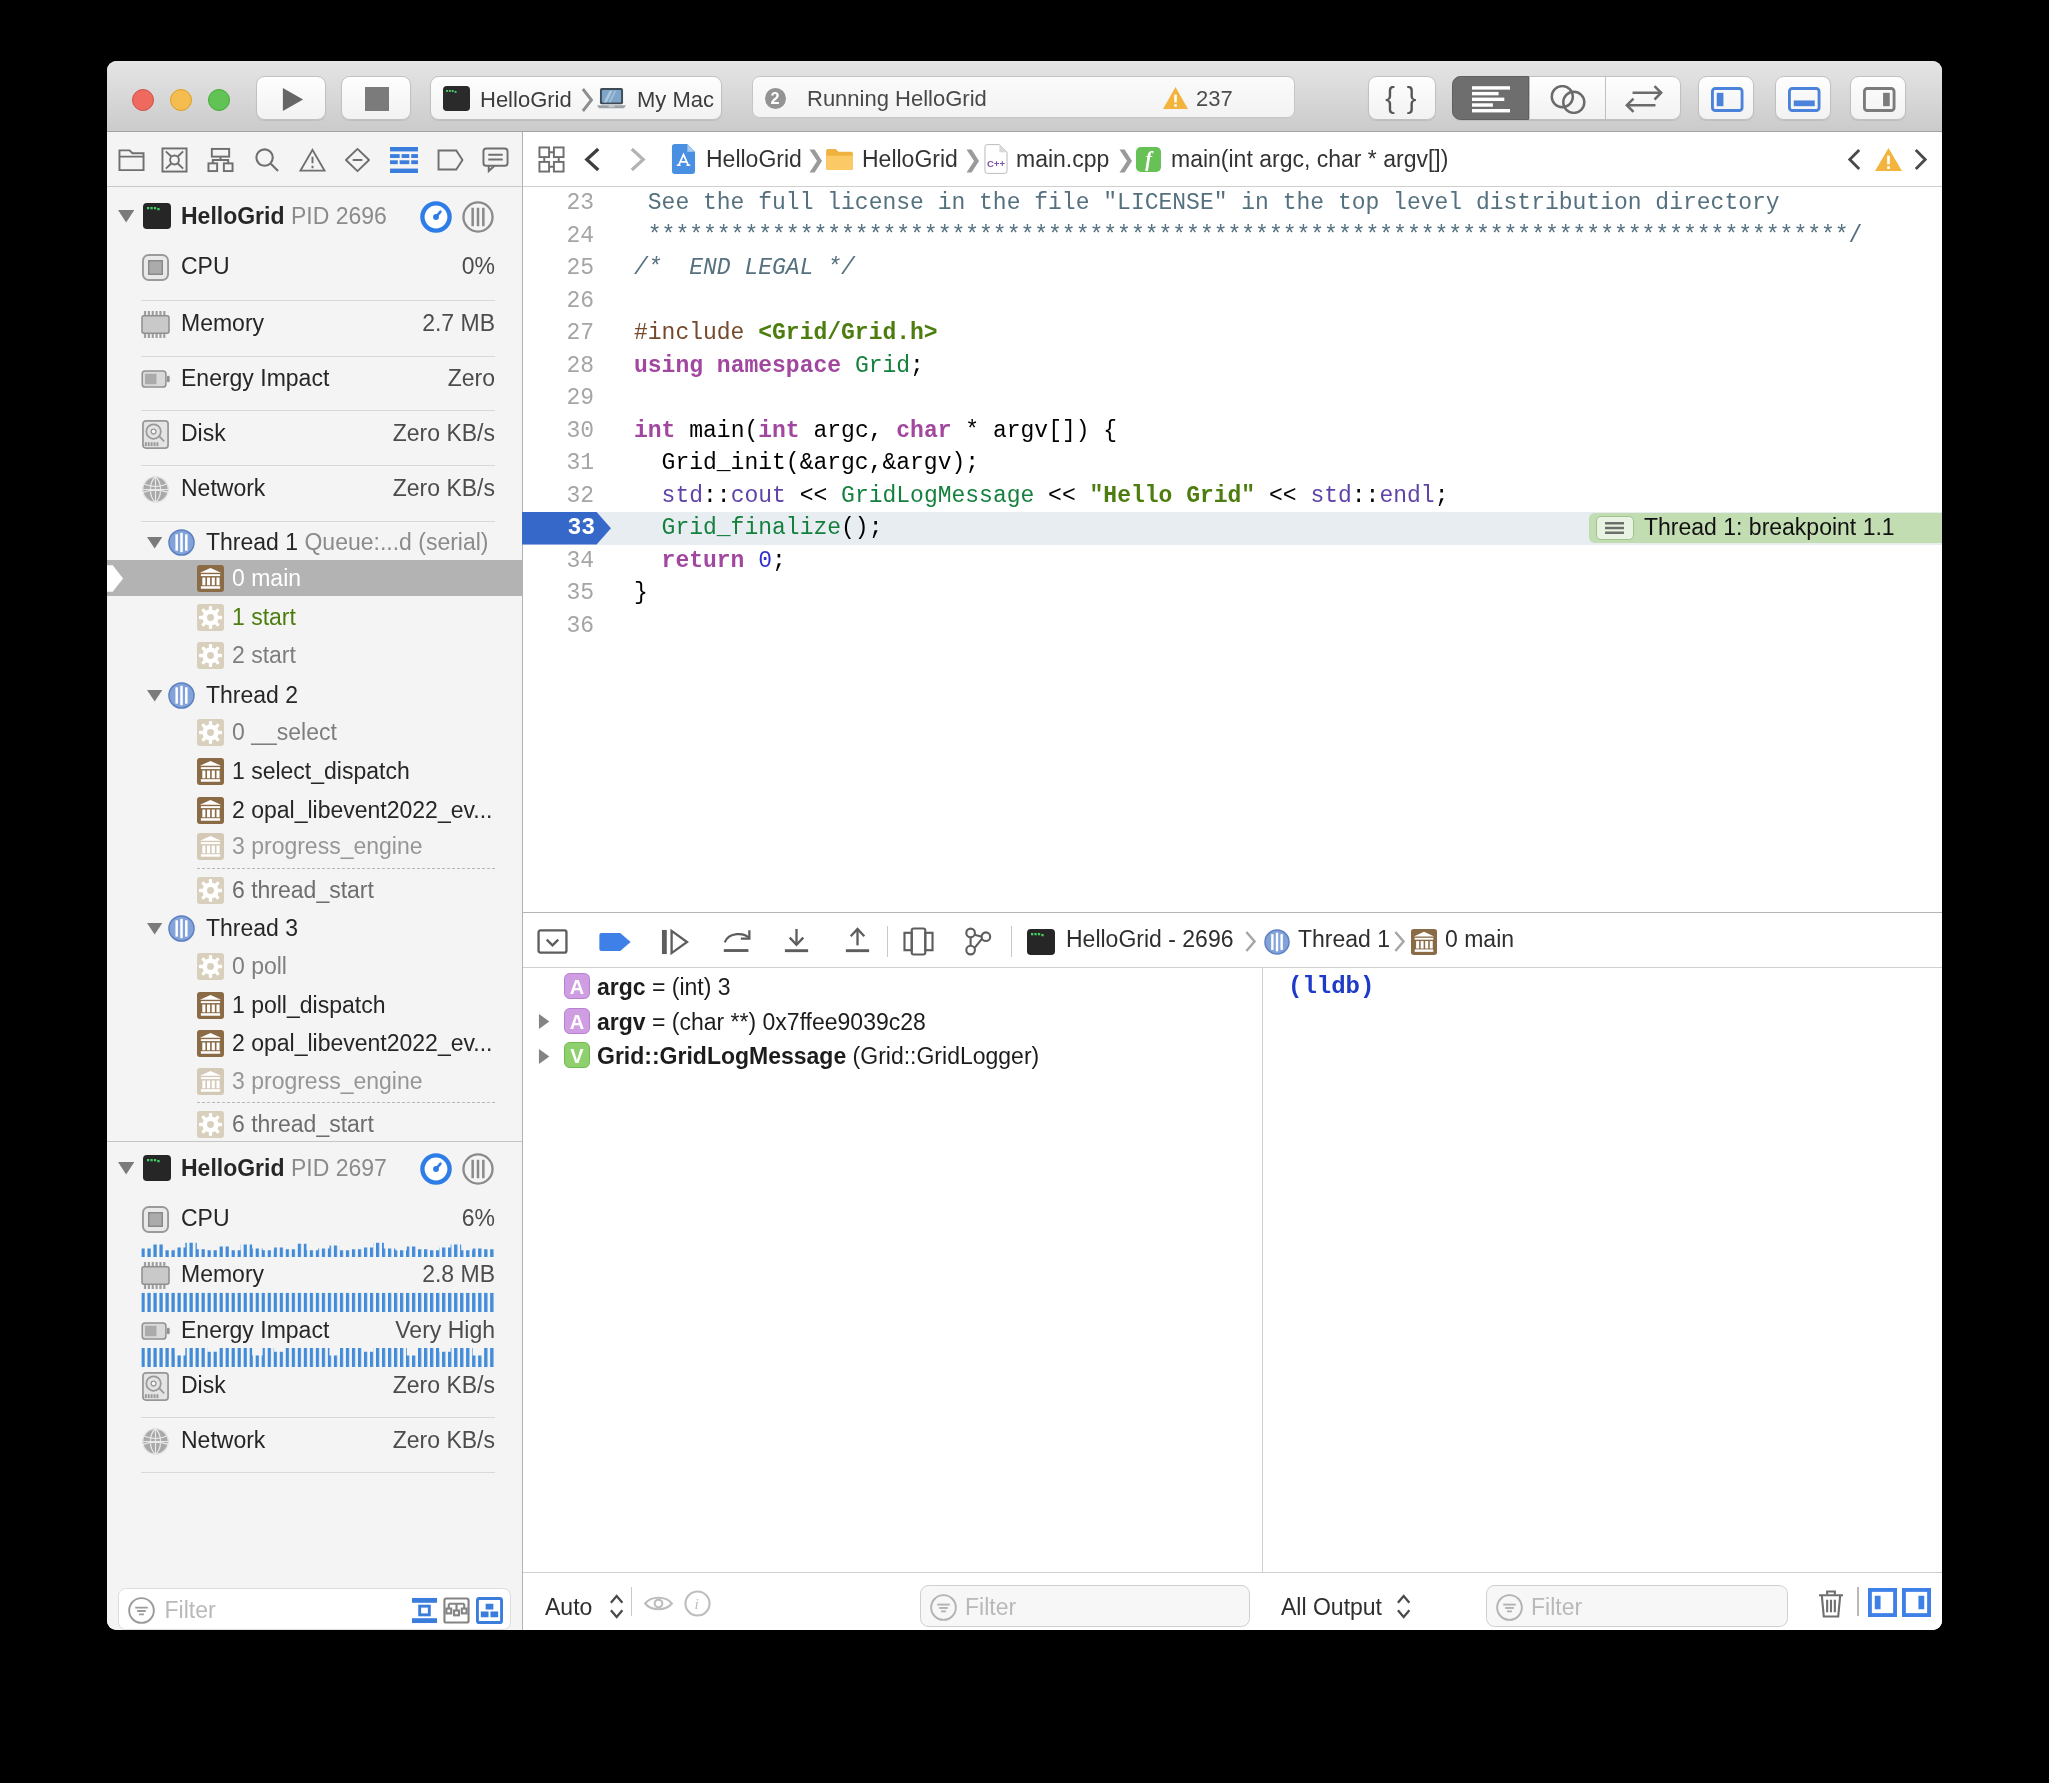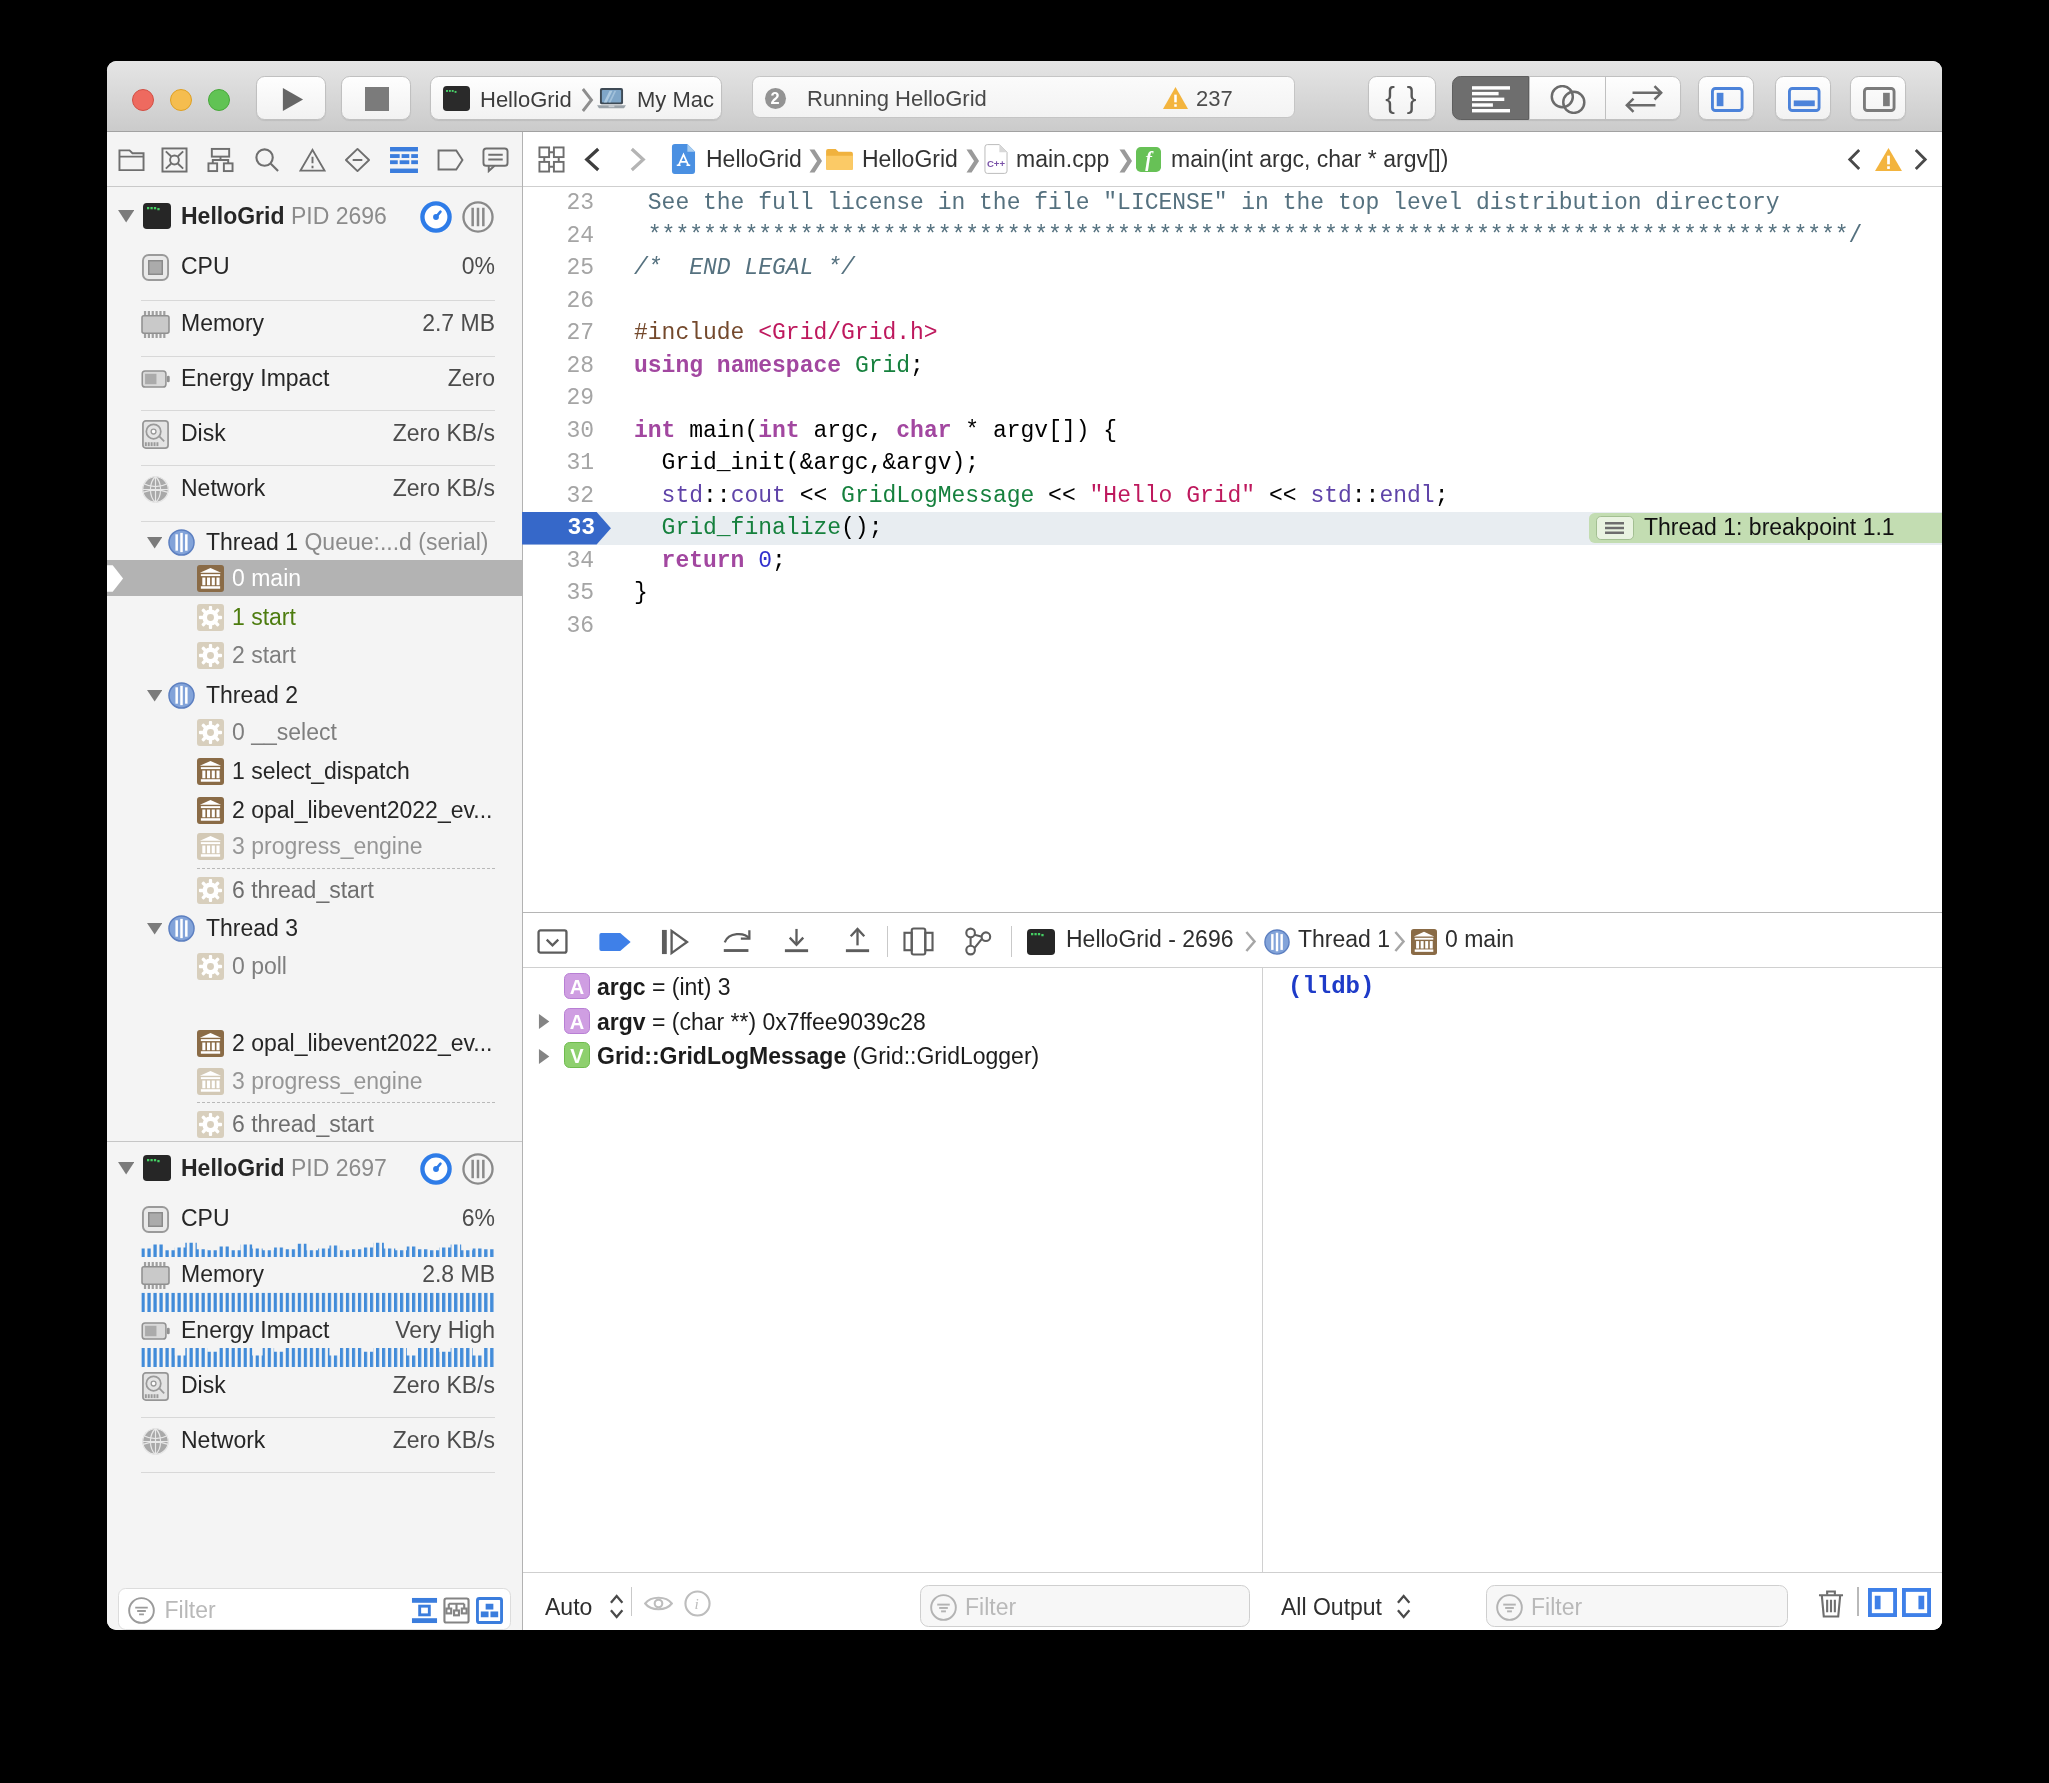--- a/index.html
+++ b/index.html
@@ -23,21 +23,21 @@
   .sdash{position:absolute;left:90px;width:298px;border-top:1.9px dashed #b9b9b9;}
   
   #editor{left:416px;top:71px;width:1419px;height:780px;background:#fff;}
   #jumpbar{left:0;top:0;width:1419px;height:55px;border-bottom:1px solid #cfcfcf;background:#fff;}
   .jtxt{position:absolute;top:14.3px;font-size:23px;color:#333;}
   .code{position:absolute;font-family:"Liberation Mono",monospace;font-size:23px;line-height:32.5px;white-space:pre;margin-left:13px;}
   .lnum{position:absolute;font-family:"Liberation Mono",monospace;font-size:23px;line-height:32.5px;color:#a5a5a5;width:71px;text-align:right;}
   .kw{color:#a247a0;font-weight:bold;}
   .tp{color:#15803d;}
   .pp{color:#74492c;}
-  .str{color:#be185d;}
+  .str{color:#4d7c0f;font-weight:bold;}
   .num{color:#3231ce;}
   .cmt{color:#55717f;}
   .std{color:#5f43a8;}
   
   #debug{left:416px;top:851px;width:1419px;height:718px;background:#fff;border-top:1px solid #b5b5b5;}
   #dtoolbar{left:0;top:1px;width:1419px;height:54px;border-bottom:1px solid #d0d0d0;background:#fff;}
   .dtxt{font-size:23px;color:#2e2e2e;}
   .vrow{position:absolute;font-size:23px;color:#1c1c1c;}
   .badge{position:absolute;width:26px;height:26px;border-radius:5.7px;color:#fff;font-size:20px;font-weight:bold;text-align:center;line-height:26px;}
   #dbottom{left:0;top:659px;width:1419px;height:59px;border-top:1px solid #cfcfcf;background:#fff;}
@@ -497,20 +497,35 @@
             <rect x="12.3" y="2" width="3.4" height="5.4" rx="1" transform="rotate(135 14 14)"></rect>
             <rect x="12.3" y="2" width="3.4" height="5.4" rx="1" transform="rotate(180 14 14)"></rect>
             <rect x="12.3" y="2" width="3.4" height="5.4" rx="1" transform="rotate(225 14 14)"></rect>
             <rect x="12.3" y="2" width="3.4" height="5.4" rx="1" transform="rotate(270 14 14)"></rect>
             <rect x="12.3" y="2" width="3.4" height="5.4" rx="1" transform="rotate(315 14 14)"></rect>
             <circle cx="14" cy="14" r="3.6" fill="#d8cfbd"></circle>
           </g>
         </svg>
       <div class="slabel" style="left:125px;top:4.8px;color:#7e7e7e;">0 poll</div>
     </div>
+    <div class="srow" style="top:855px;">
+      <svg class="abs" style="left:90px;top:4.8px" width="27" height="27" viewBox="0 0 28 28">
+          <rect width="28" height="28" rx="3" fill="#8a6b46"></rect>
+          <g fill="#fff">
+            <path d="M14 3 L25 8 H3 Z"></path>
+            <rect x="4" y="9.5" width="20" height="2"></rect>
+            <rect x="5.5" y="13" width="3.2" height="8"></rect>
+            <rect x="10.4" y="13" width="3.2" height="8"></rect>
+            <rect x="15.3" y="13" width="3.2" height="8"></rect>
+            <rect x="20.2" y="13" width="3.2" height="8"></rect>
+            <rect x="4" y="22" width="20" height="2.6"></rect>
+          </g>
+        </svg>
+      <div class="slabel" style="left:125px;top:4.8px;">1 poll_dispatch</div>
+    </div>
     <div class="srow" style="top:893px;">
       <svg class="abs" style="left:90px;top:4.8px" width="27" height="27" viewBox="0 0 28 28">
           <rect width="28" height="28" rx="3" fill="#8a6b46"></rect>
           <g fill="#fff">
             <path d="M14 3 L25 8 H3 Z"></path>
             <rect x="4" y="9.5" width="20" height="2"></rect>
             <rect x="5.5" y="13" width="3.2" height="8"></rect>
             <rect x="10.4" y="13" width="3.2" height="8"></rect>
             <rect x="15.3" y="13" width="3.2" height="8"></rect>
             <rect x="20.2" y="13" width="3.2" height="8"></rect>

